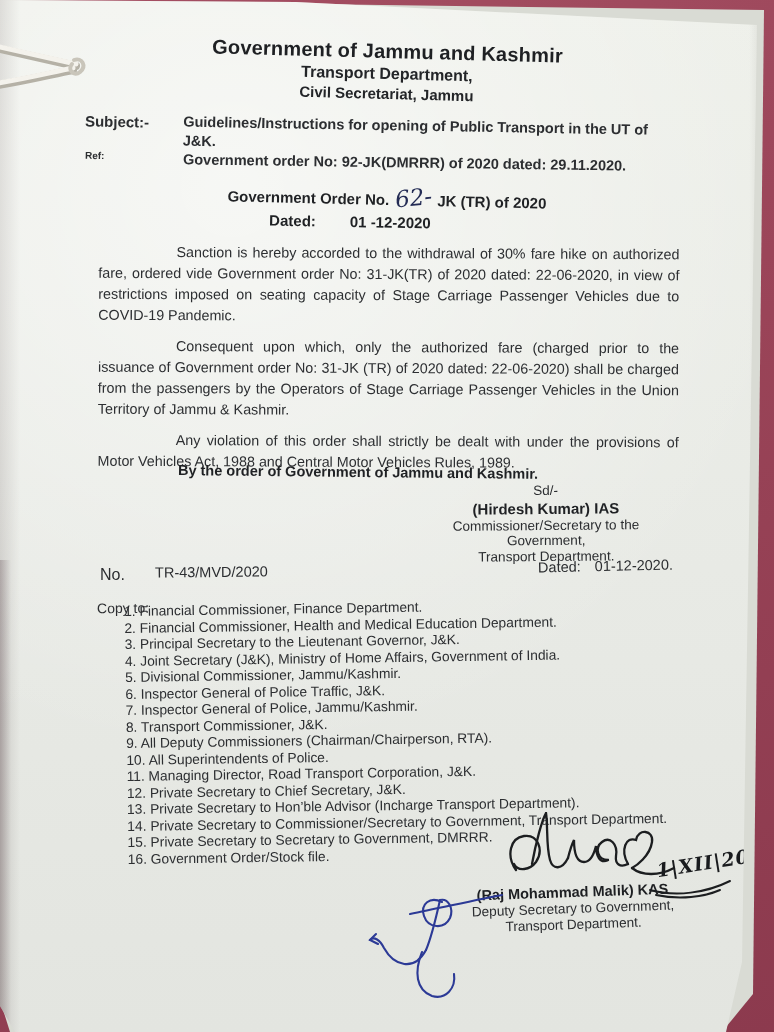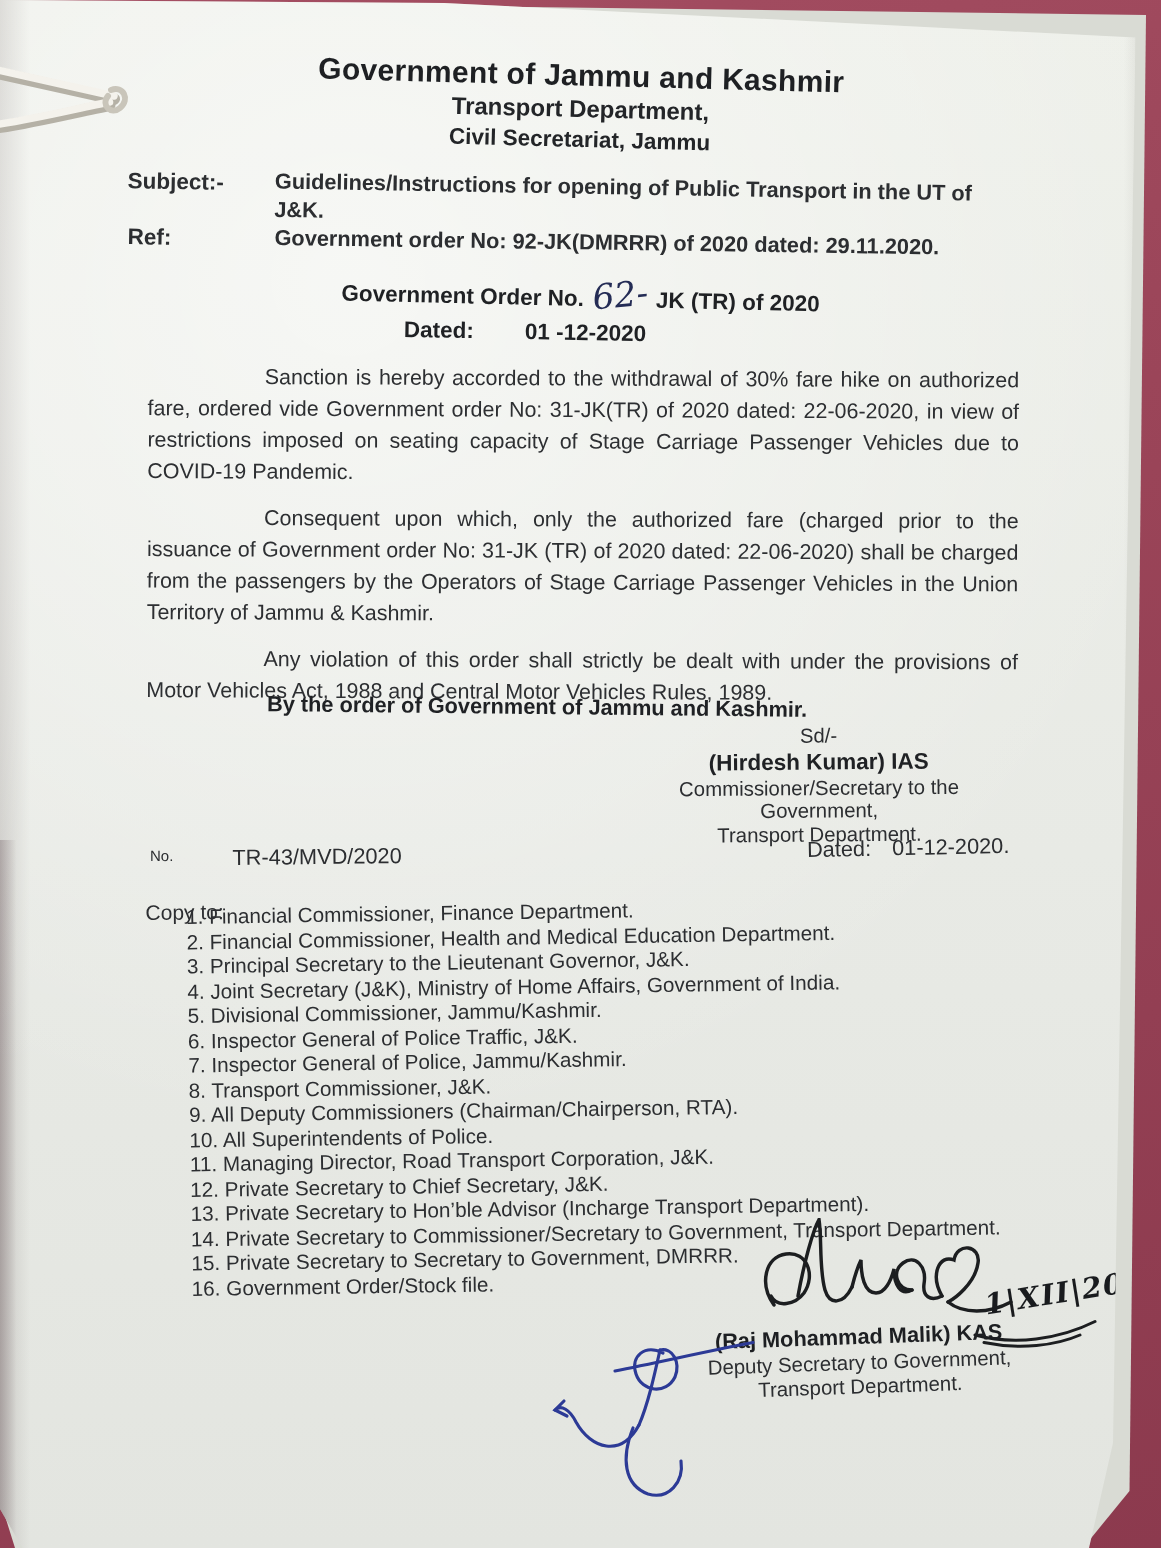--- a/index.html
+++ b/index.html
@@ -24,21 +24,21 @@
   .hdr{left:0;top:40px;width:774px;text-align:center;transform:rotate(1.5deg);}
   .hdr div{position:static;}
   .h1{font-size:20px;font-weight:bold;color:#1e2023;letter-spacing:.2px;}
   .h2{font-size:16px;font-weight:bold;color:#232528;margin-top:2px;}
   .h3{font-size:15px;font-weight:bold;color:#232528;margin-top:2px;}
 
   .subj-label{left:85px;top:113px;font-size:15px;font-weight:bold;transform:rotate(1deg);}
   .subj-text{left:183px;top:117px;width:505px;font-size:14.5px;font-weight:bold;
              line-height:19px;transform:rotate(1deg);}
   .subj-text span{position:static;display:block;}
-  .ref-label{left:85px;top:150px;font-size:15px;font-weight:bold;transform:rotate(1deg);}
+  .ref-label{left:85px;top:150px;font-size:10px;font-weight:bold;transform:rotate(1deg);}
   .ref-text{left:183px;top:155px;width:520px;font-size:14.5px;font-weight:bold;transform:rotate(.8deg);}
 
   .order{left:0;top:191px;width:774px;text-align:center;font-size:15px;font-weight:bold;
          color:#1f2124;transform:rotate(1.3deg);}
   .order span{position:static;}
   .hand{display:inline-block;font-family:"DejaVu Serif",serif;font-style:italic;font-weight:normal;
         font-size:23px;color:#242c55;transform:rotate(-7deg);margin:0 5px 0 6px;line-height:10px;
         position:relative;top:2px;}
   .order-dated{left:0;top:213px;width:700px;text-align:center;font-size:15px;font-weight:bold;
                color:#1f2124;transform:rotate(1deg);}
@@ -50,21 +50,21 @@
            text-align:justify;text-indent:78px;color:#2d2f32;}
 
   .byorder{left:178px;top:464px;font-size:14.5px;font-weight:bold;color:#1f2124;transform:rotate(.6deg);}
 
   .sigblock{left:413px;top:483px;width:266px;text-align:center;transform:rotate(-.5deg);}
   .sigblock div{position:static;}
   .sd{font-size:13.5px;}
   .signame{font-size:15px;font-weight:bold;color:#1f2124;margin-top:2px;}
   .sigtitle{font-size:13.6px;margin-top:1px;}
 
-  .no-label{left:100px;top:566px;font-size:10px;}
+  .no-label{left:100px;top:566px;font-size:16px;}
   .no-value{left:155px;top:564px;font-size:14.5px;transform:rotate(-.6deg);}
   .dated2{left:538px;top:558px;font-size:14.5px;transform:rotate(-1.2deg);}
   .dated2 span{position:static;}
   .dated2 .gap{margin-left:14px;}
 
   .copylabel{left:97px;top:588px;font-size:14px;transform:rotate(-.6deg);margin-top:12px;}
   .copylist{left:124px;top:604px;width:600px;transform:rotate(-.85deg);transform-origin:left top;}
   .copylist div{position:static;font-size:13.8px;line-height:16.5px;color:#2c2e31;}
 
   .botblock{left:430px;top:884px;width:286px;text-align:center;transform:rotate(-2deg);}

